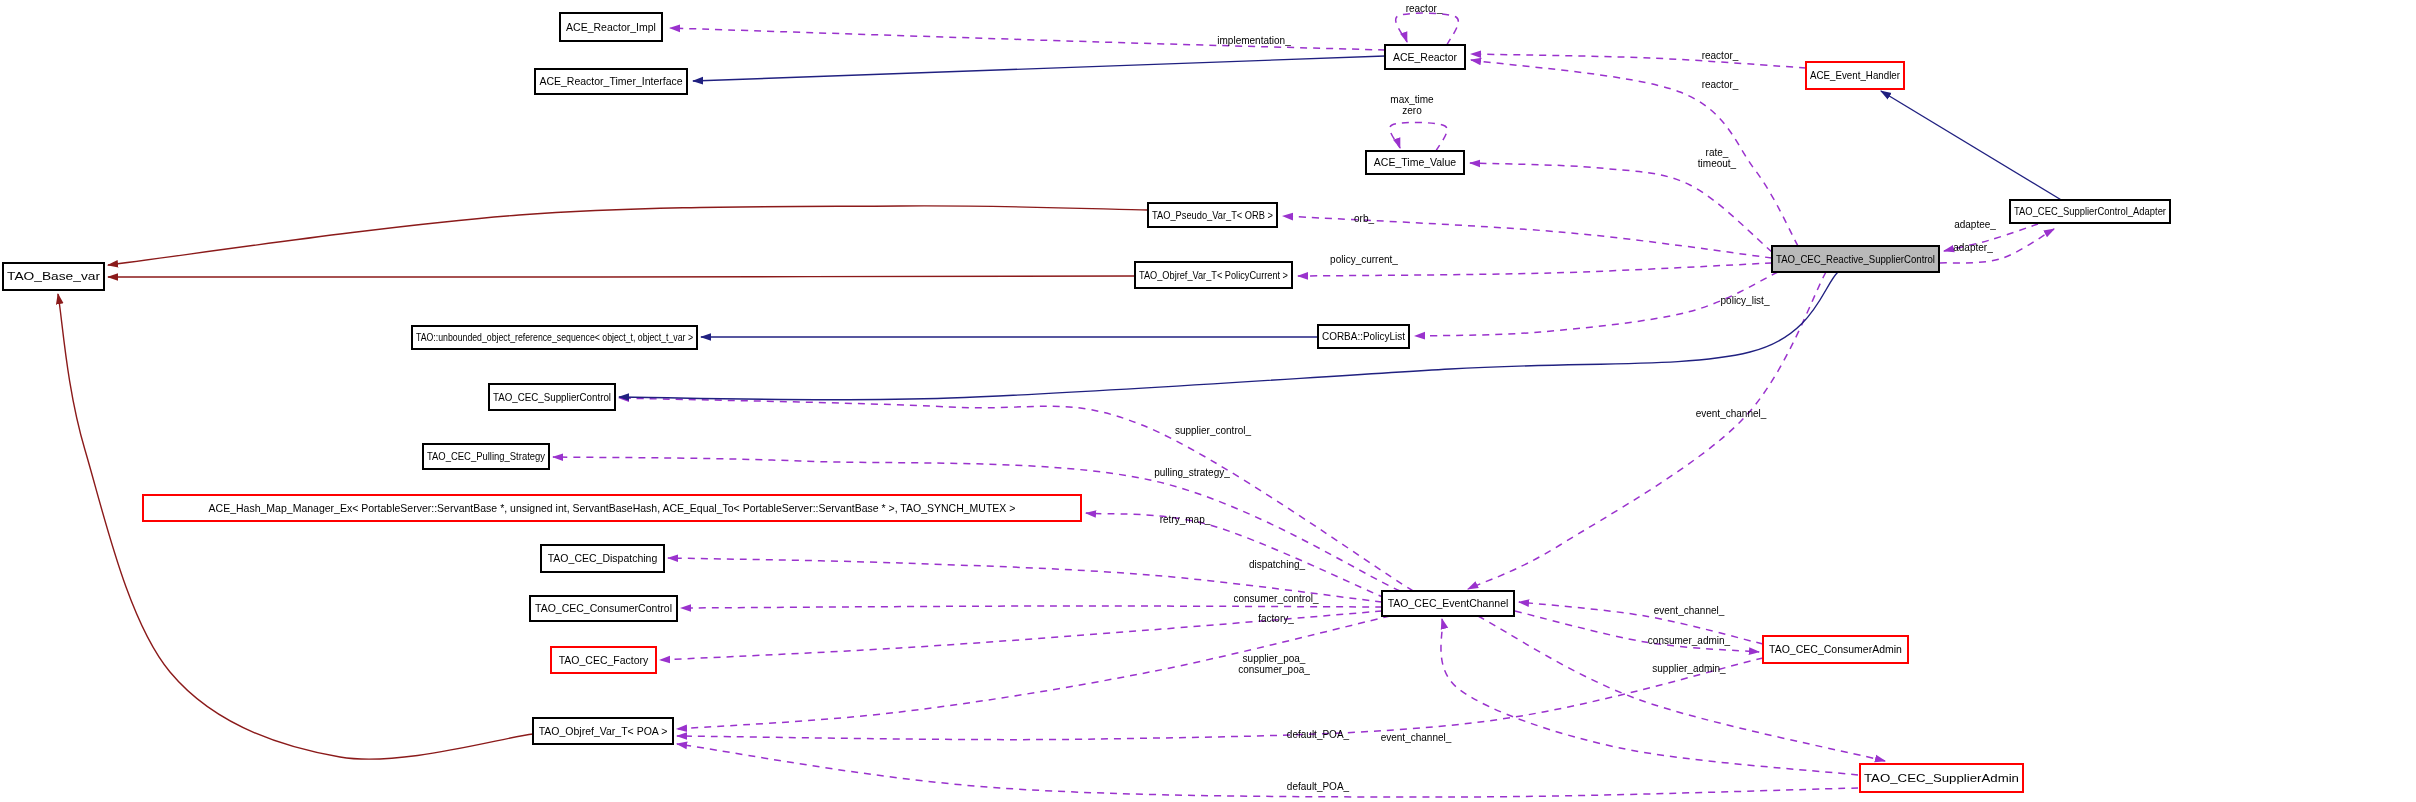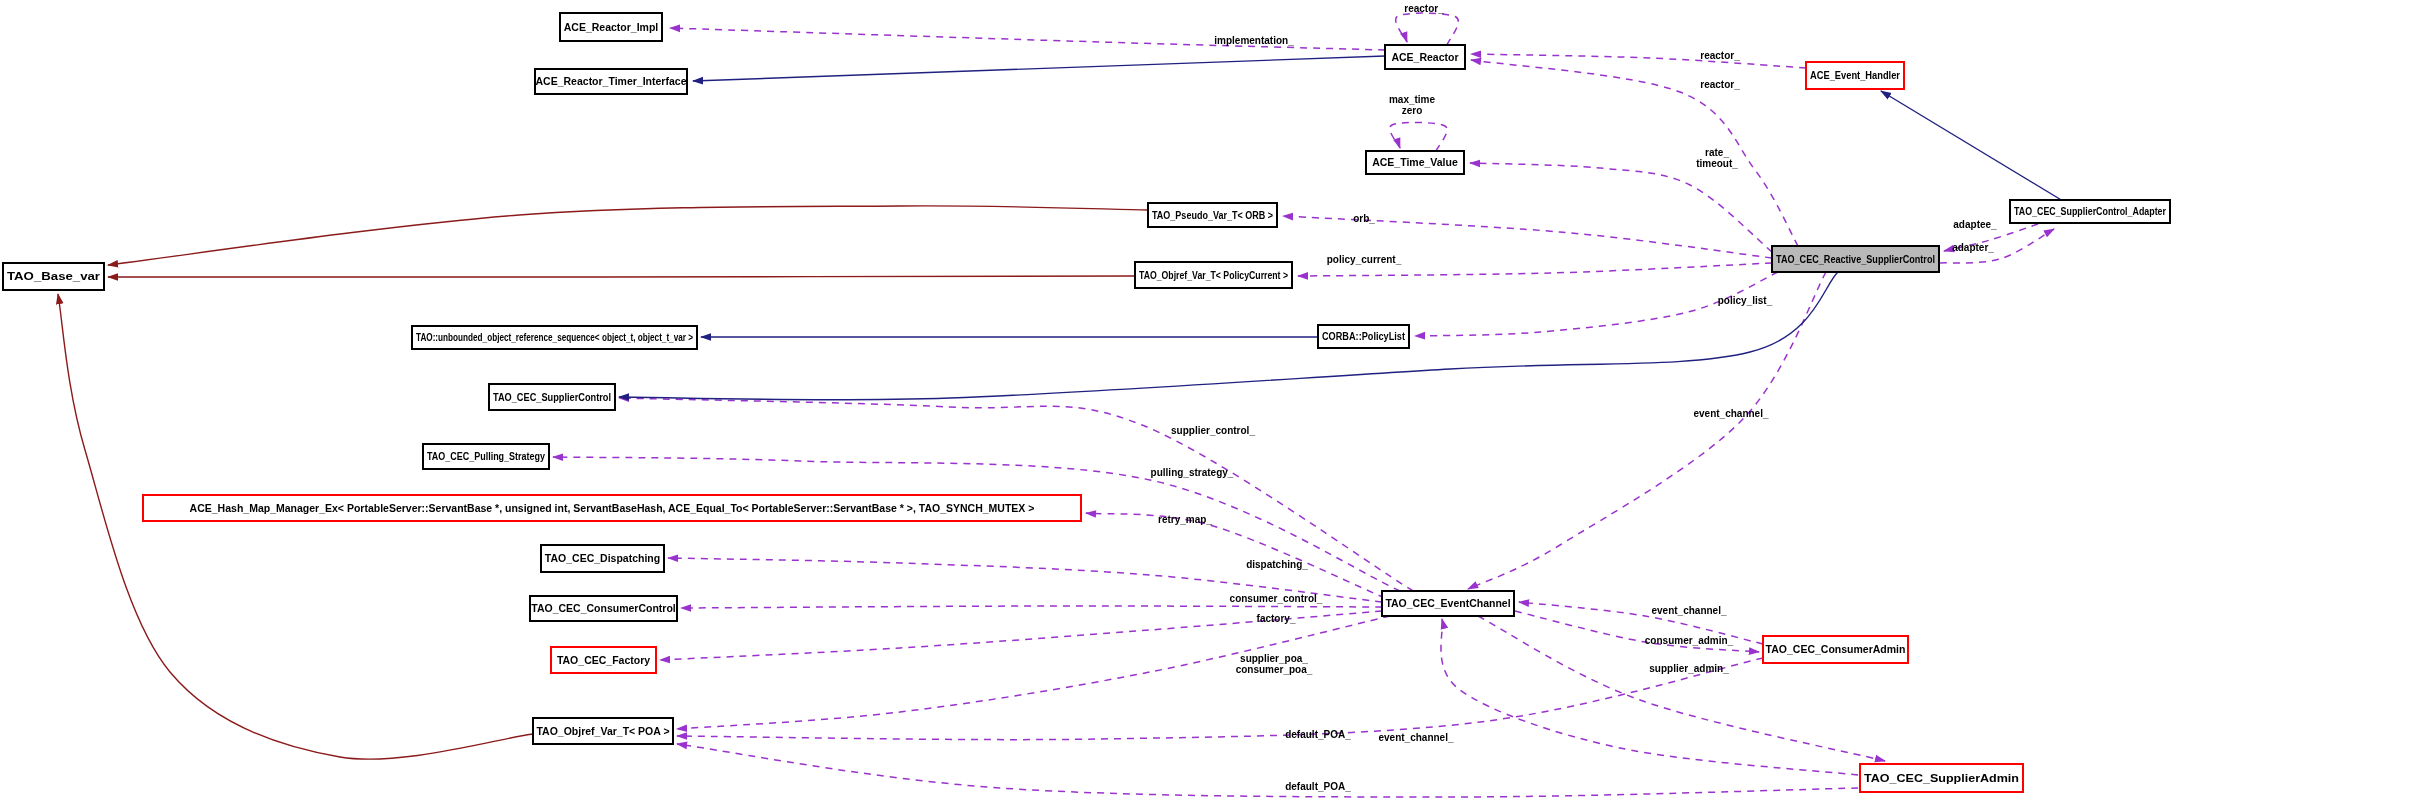--- a/index.html
+++ b/index.html
@@ -1,16 +1,16 @@
 <!DOCTYPE html>
 <html><head>
 <meta charset="utf-8">
 <style>
   html,body{margin:0;padding:0;background:#ffffff;}
-  #stage{position:relative;width:2416px;height:802px;background:#ffffff;overflow:hidden;font-weight:bold;}
+  #stage{position:relative;width:2416px;height:802px;background:#ffffff;overflow:hidden;}
   svg{display:block;}
   text{font-family:"Liberation Sans","DejaVu Sans",sans-serif;fill:#000;}
   .node-label{font-size:10.5px;}
   .edge-label{font-size:10px;}
   .node rect{shape-rendering:crispEdges;}
 </style>
 </head>
 <body>
 
 <div id="stage">

